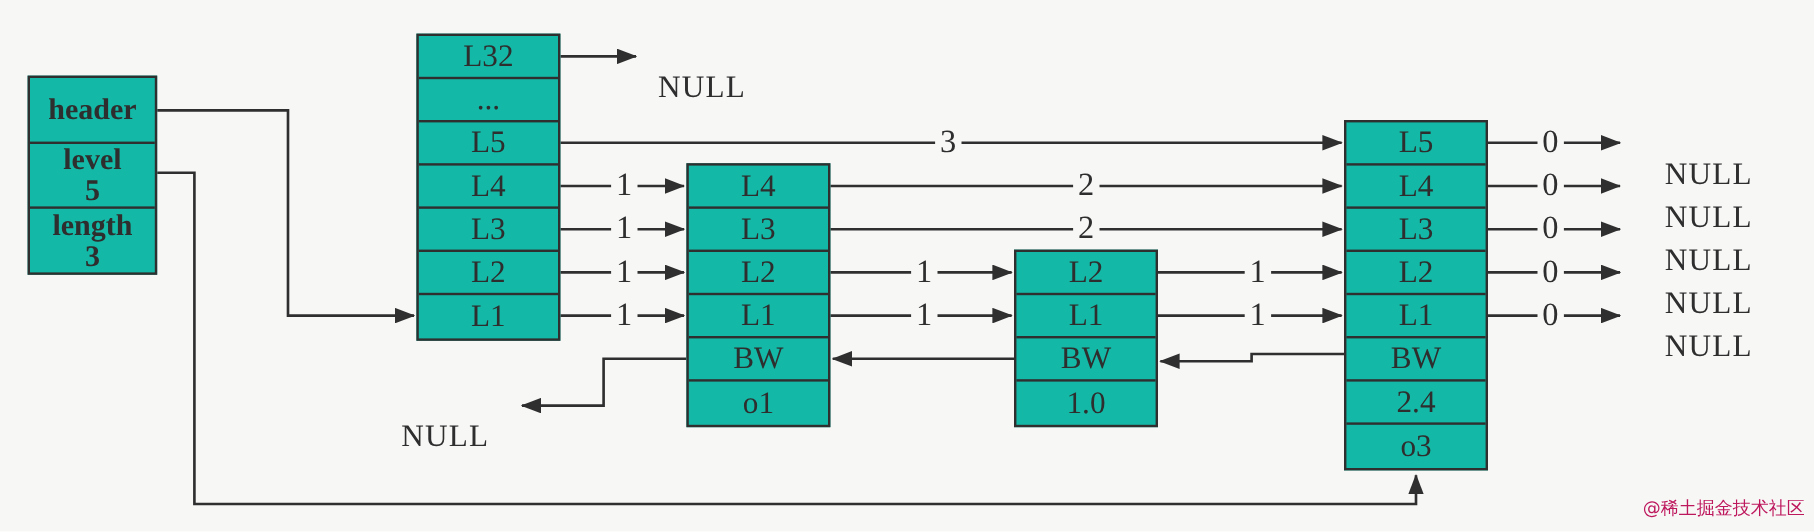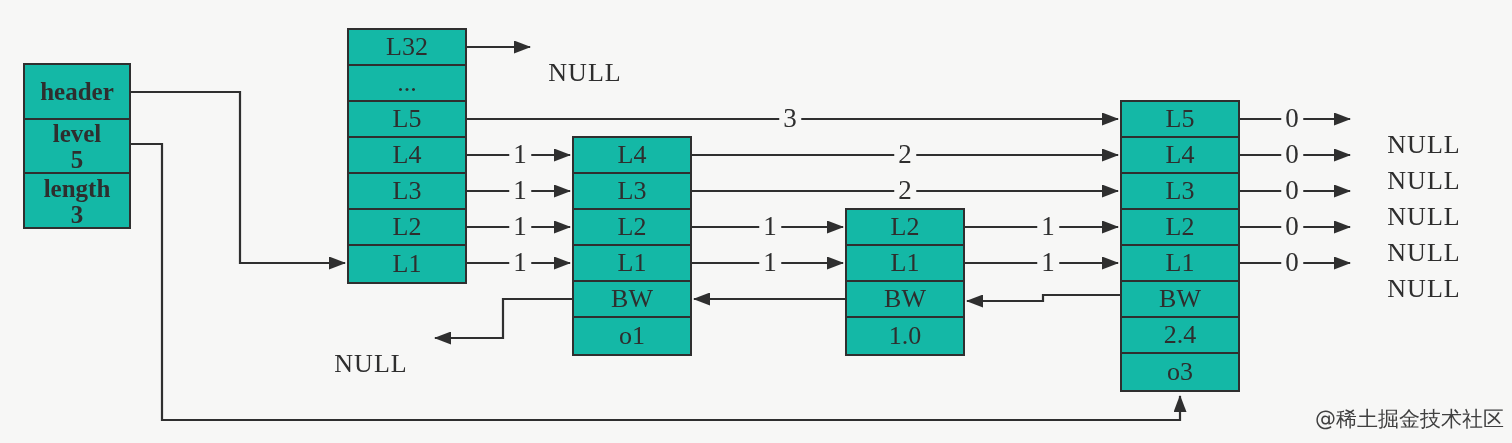--- a/index.html
+++ b/index.html
@@ -45,22 +45,22 @@
     transform: translate(-50%, -50%);
     font-size: 26px;
     line-height: 1;
     letter-spacing: 1px;
     margin-top: 26px;
   }
   .watermark {
     position: absolute;
     right: 8px;
     bottom: 10px;
-    font-size: 21px;
-    color: #404040;
+    font-size: 15px;
+    color: #be185d;
     font-family: "DejaVu Sans", "Liberation Sans", sans-serif;
   }
 </style>
 </head>
 <body>
 
 <div class="canvas">
 
   <svg class="wires" viewBox="0 0 1512 443" xmlns="http://www.w3.org/2000/svg">
     <defs>

